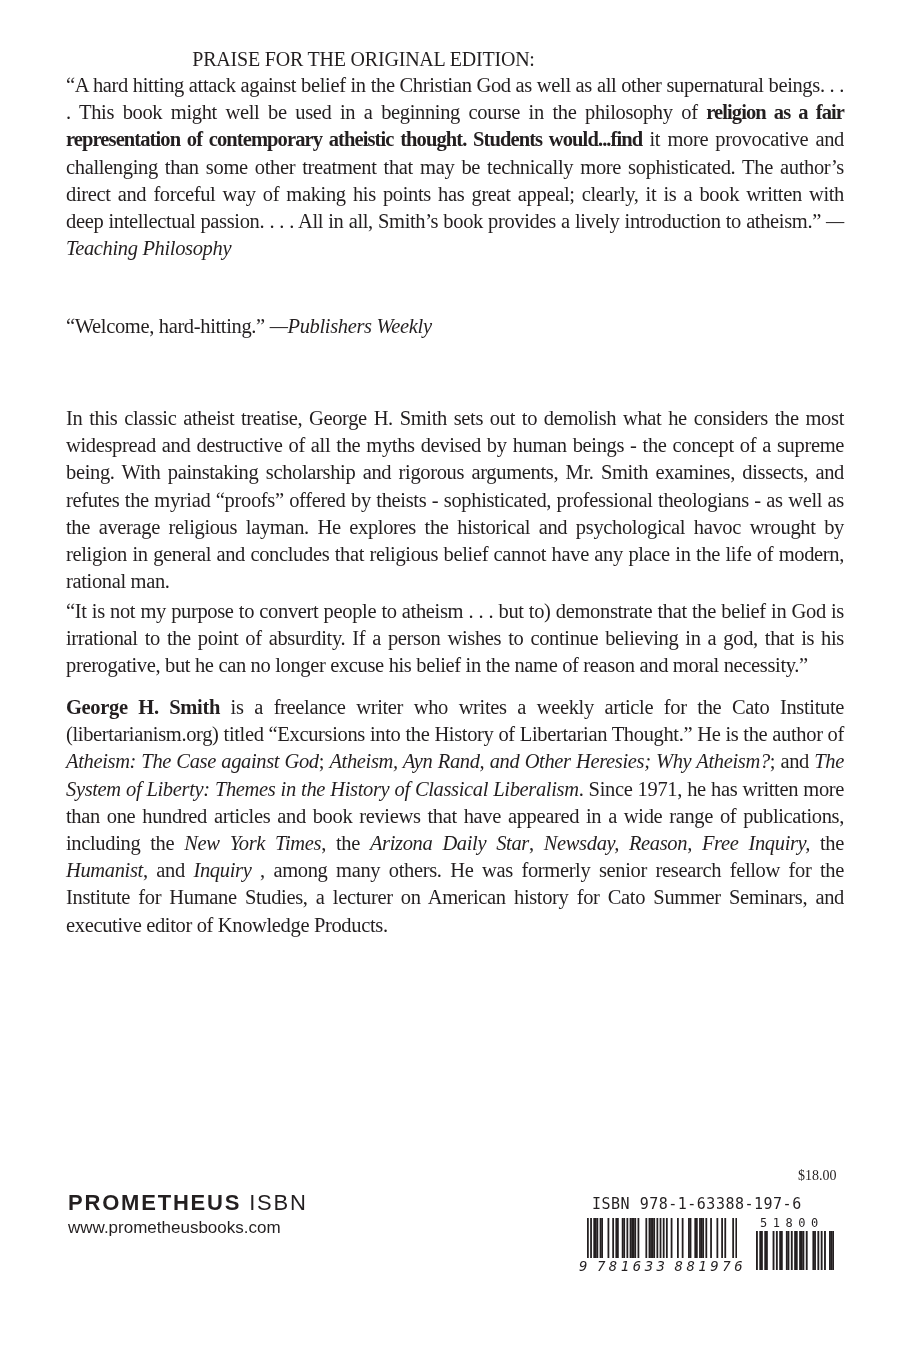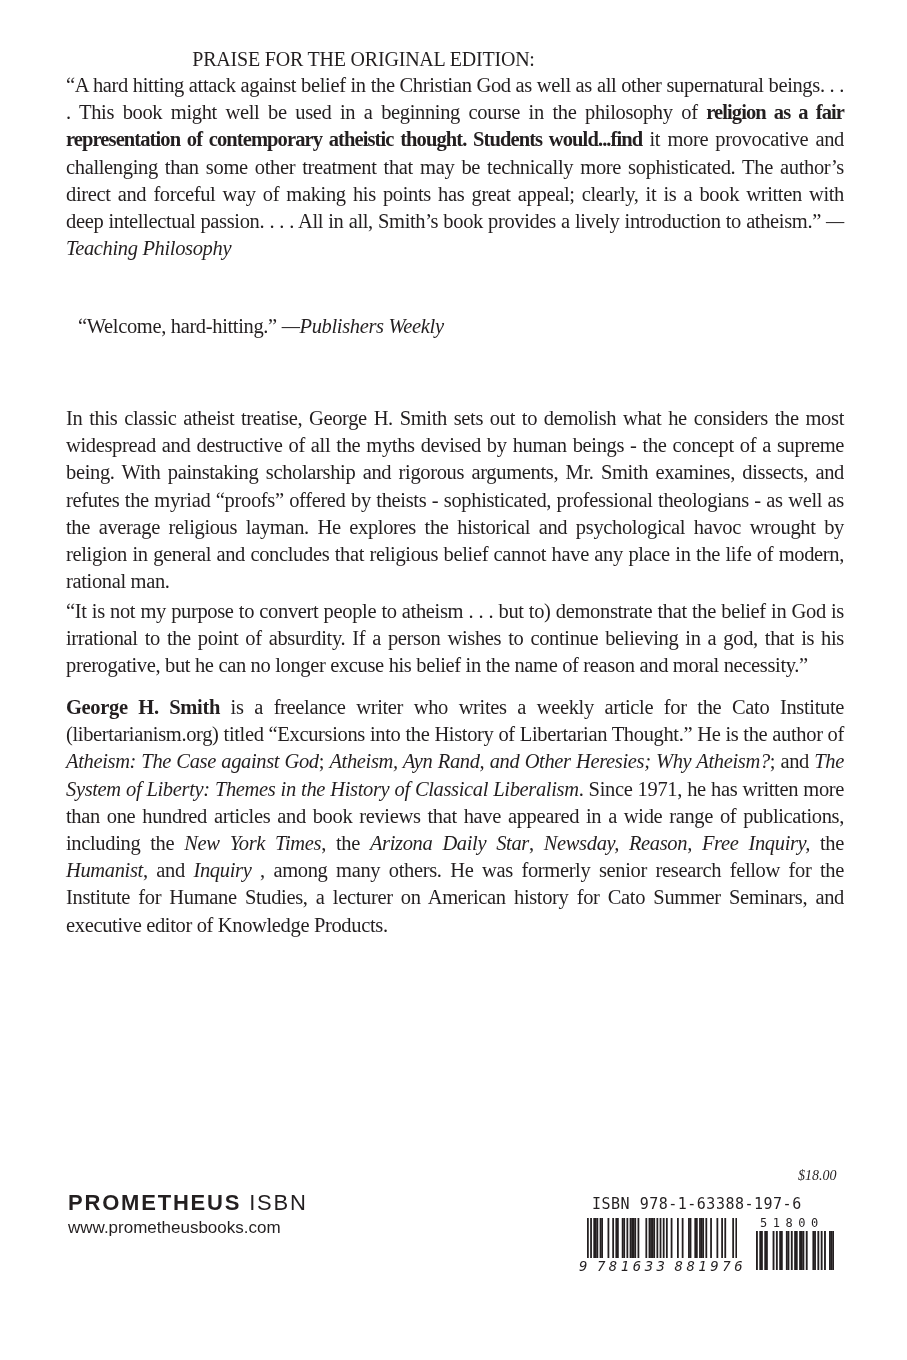--- a/index.html
+++ b/index.html
@@ -11,35 +11,35 @@
   #praise-heading {
     position: absolute; top: 48px; left: 0; width: 727px; text-align: center;
     font-size: 20px; letter-spacing: -0.2px;
   }
   .para {
     position: absolute; left: 66px; width: 778px;
     font-size: 20.5px; line-height: 27.2px; text-align: justify;
     letter-spacing: -0.35px;
   }
   #review1 { top: 72px; }
-  #review2 { top: 313px; margin-left: 12px; }
+  #review2 { top: 313px; }
   #description { top: 405px; }
   #author-quote { top: 598px; }
   #bio { top: 694px; }
   i { font-style: italic; }
   b { font-weight: bold; }
   .tight { letter-spacing: -0.9px; }
 
   #publisher-name {
     position: absolute; left: 68px; top: 1190px; font-size: 22px; letter-spacing: 1.8px;
   }
   #publisher-name .strong { font-weight: bold; }
   #publisher-url { position: absolute; left: 68px; top: 1218px; font-size: 17px; }
 
-  #price { position: absolute; left: 798px; top: 1168px; font-size: 14px; font-style: italic; }
+  #price { position: absolute; left: 798px; top: 1168px; font-size: 14px; }
   #isbn-label { position: absolute; left: 592px; top: 1195px; font-size: 15px; letter-spacing: 0.5px; }
   #barcode-main { position: absolute; left: 587px; top: 1218px; width: 150px; height: 52px; }
   #barcode-addon { position: absolute; left: 756px; top: 1231px; width: 78px; height: 39px; }
   #addon-digits { position: absolute; left: 760px; top: 1216px; font-size: 12px; letter-spacing: 5.5px; }
   #ean-digits { position: absolute; left: 578px; top: 1258px; font-size: 14px; letter-spacing: 3.5px; background: transparent; font-style: italic; }
   .digitbg { background: #fff; padding: 0 1px; }
 </style>
 </head>
 <body>
 

